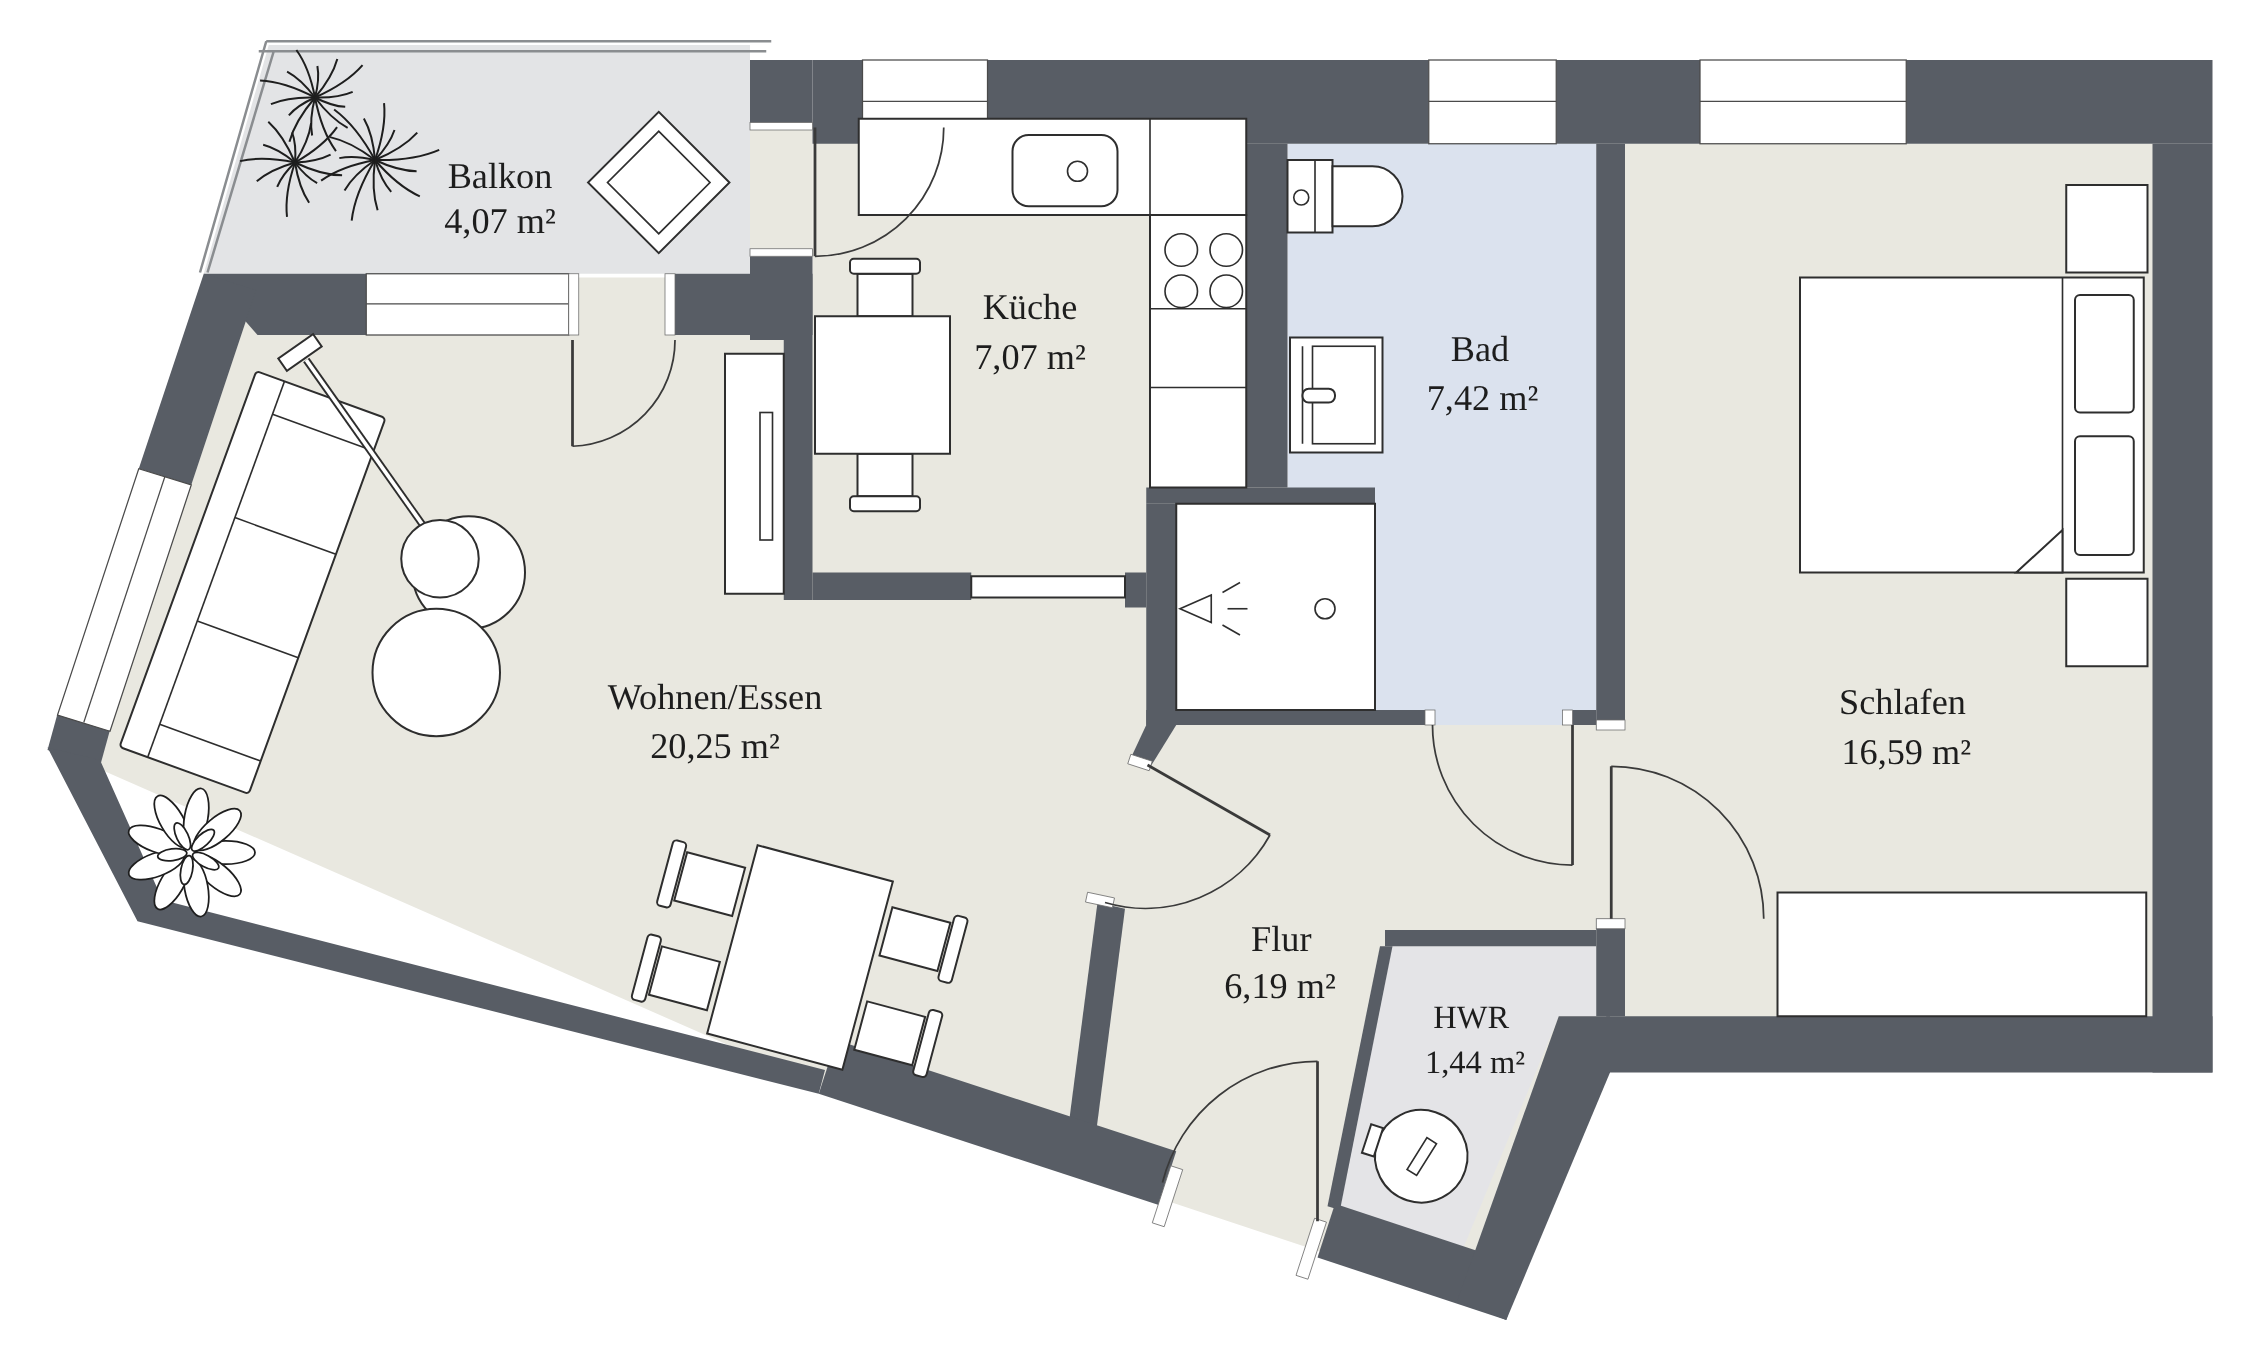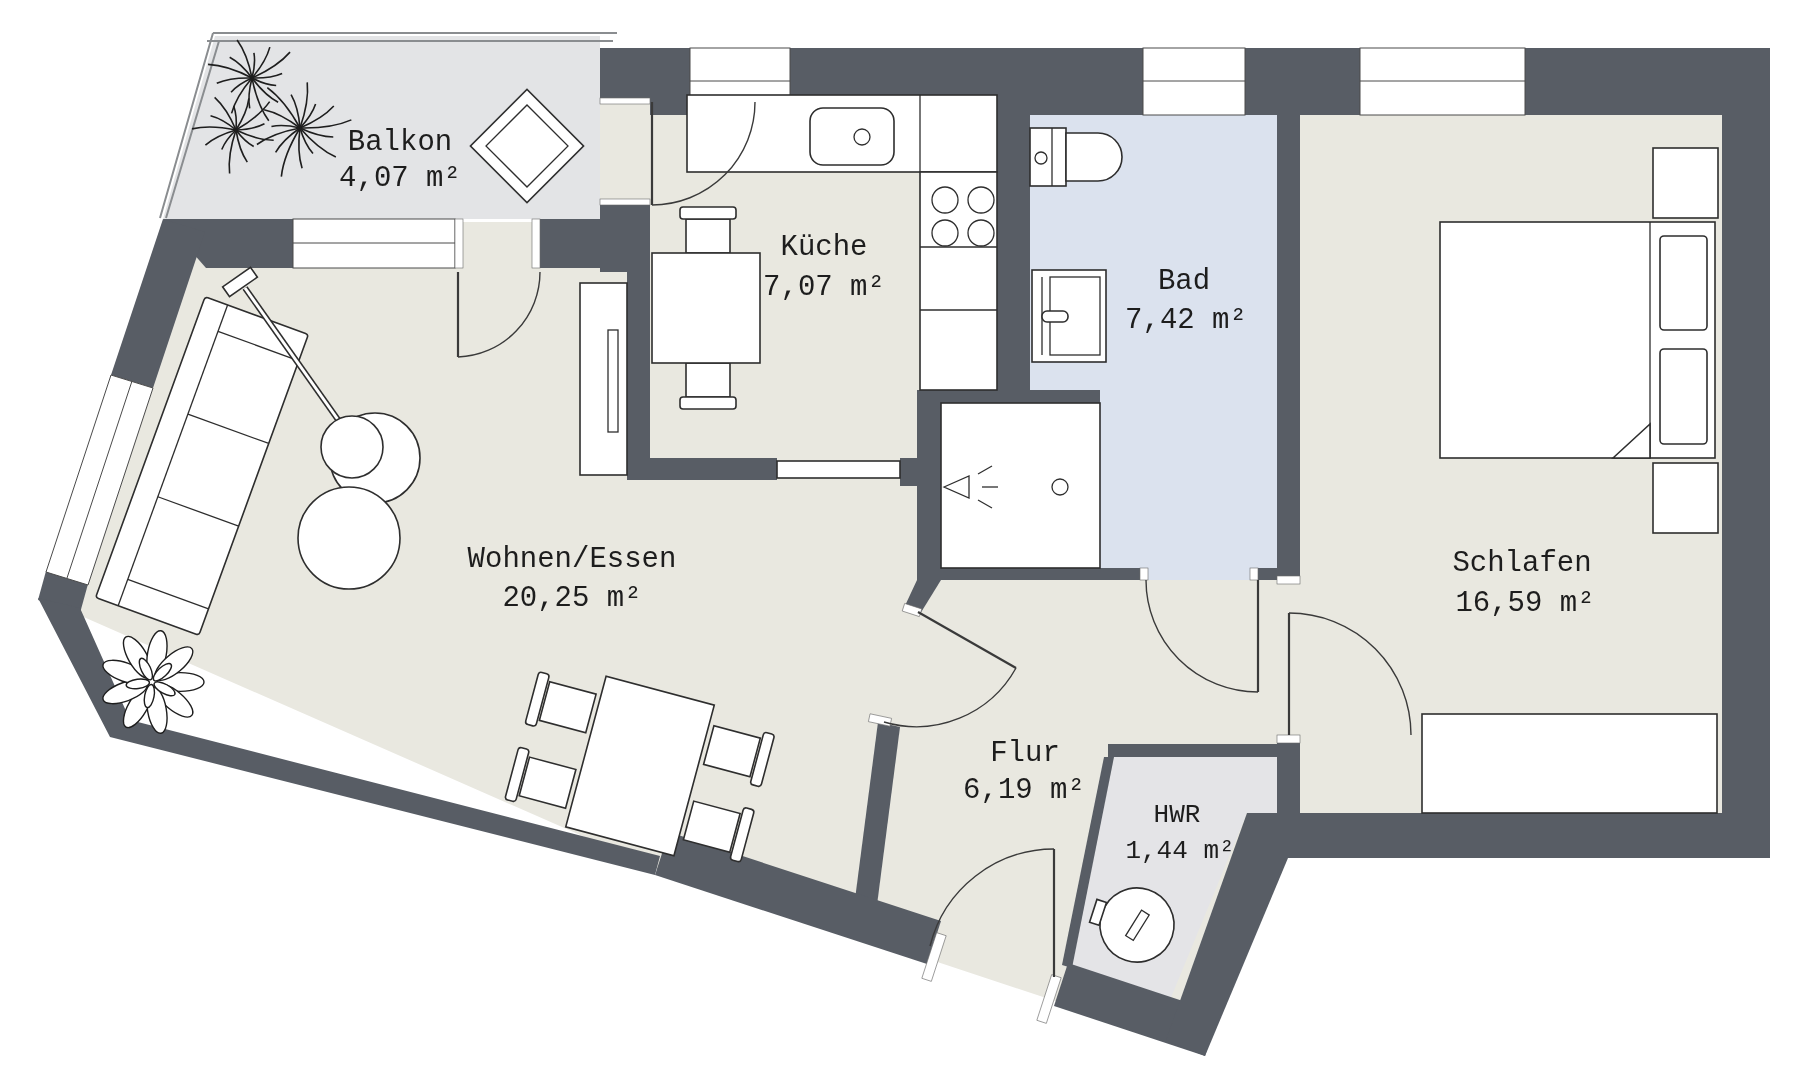--- a/index.html
+++ b/index.html
@@ -1,17 +1,17 @@
 <!DOCTYPE html>
 <html><head>
 <meta charset="utf-8">
 <style>
   html,body{margin:0;padding:0;background:#ffffff;}
   .stage{width:1813px;height:1080px;position:relative;background:#fff;overflow:hidden;
-         font-family:Liberation Mono, monospace;}
+         font-family:Liberation Serif, serif;}
   svg{display:block}
   .floor-main{fill:#e9e8e0;}
   .floor-balcony{fill:#e3e4e6;}
   .floor-bad{fill:#dbe2ee;}
   .floor-hwr{fill:#e4e4e7;}
   .wall{fill:#585d65;stroke:none;}
   .thinwall{fill:#585d65;}
   .furn{fill:#ffffff;stroke:#2e2e2e;stroke-width:1.6;}
   .furnline{fill:none;stroke:#2e2e2e;stroke-width:1.3;}
   .window{fill:#ffffff;stroke:#4a4a4a;stroke-width:1;}

